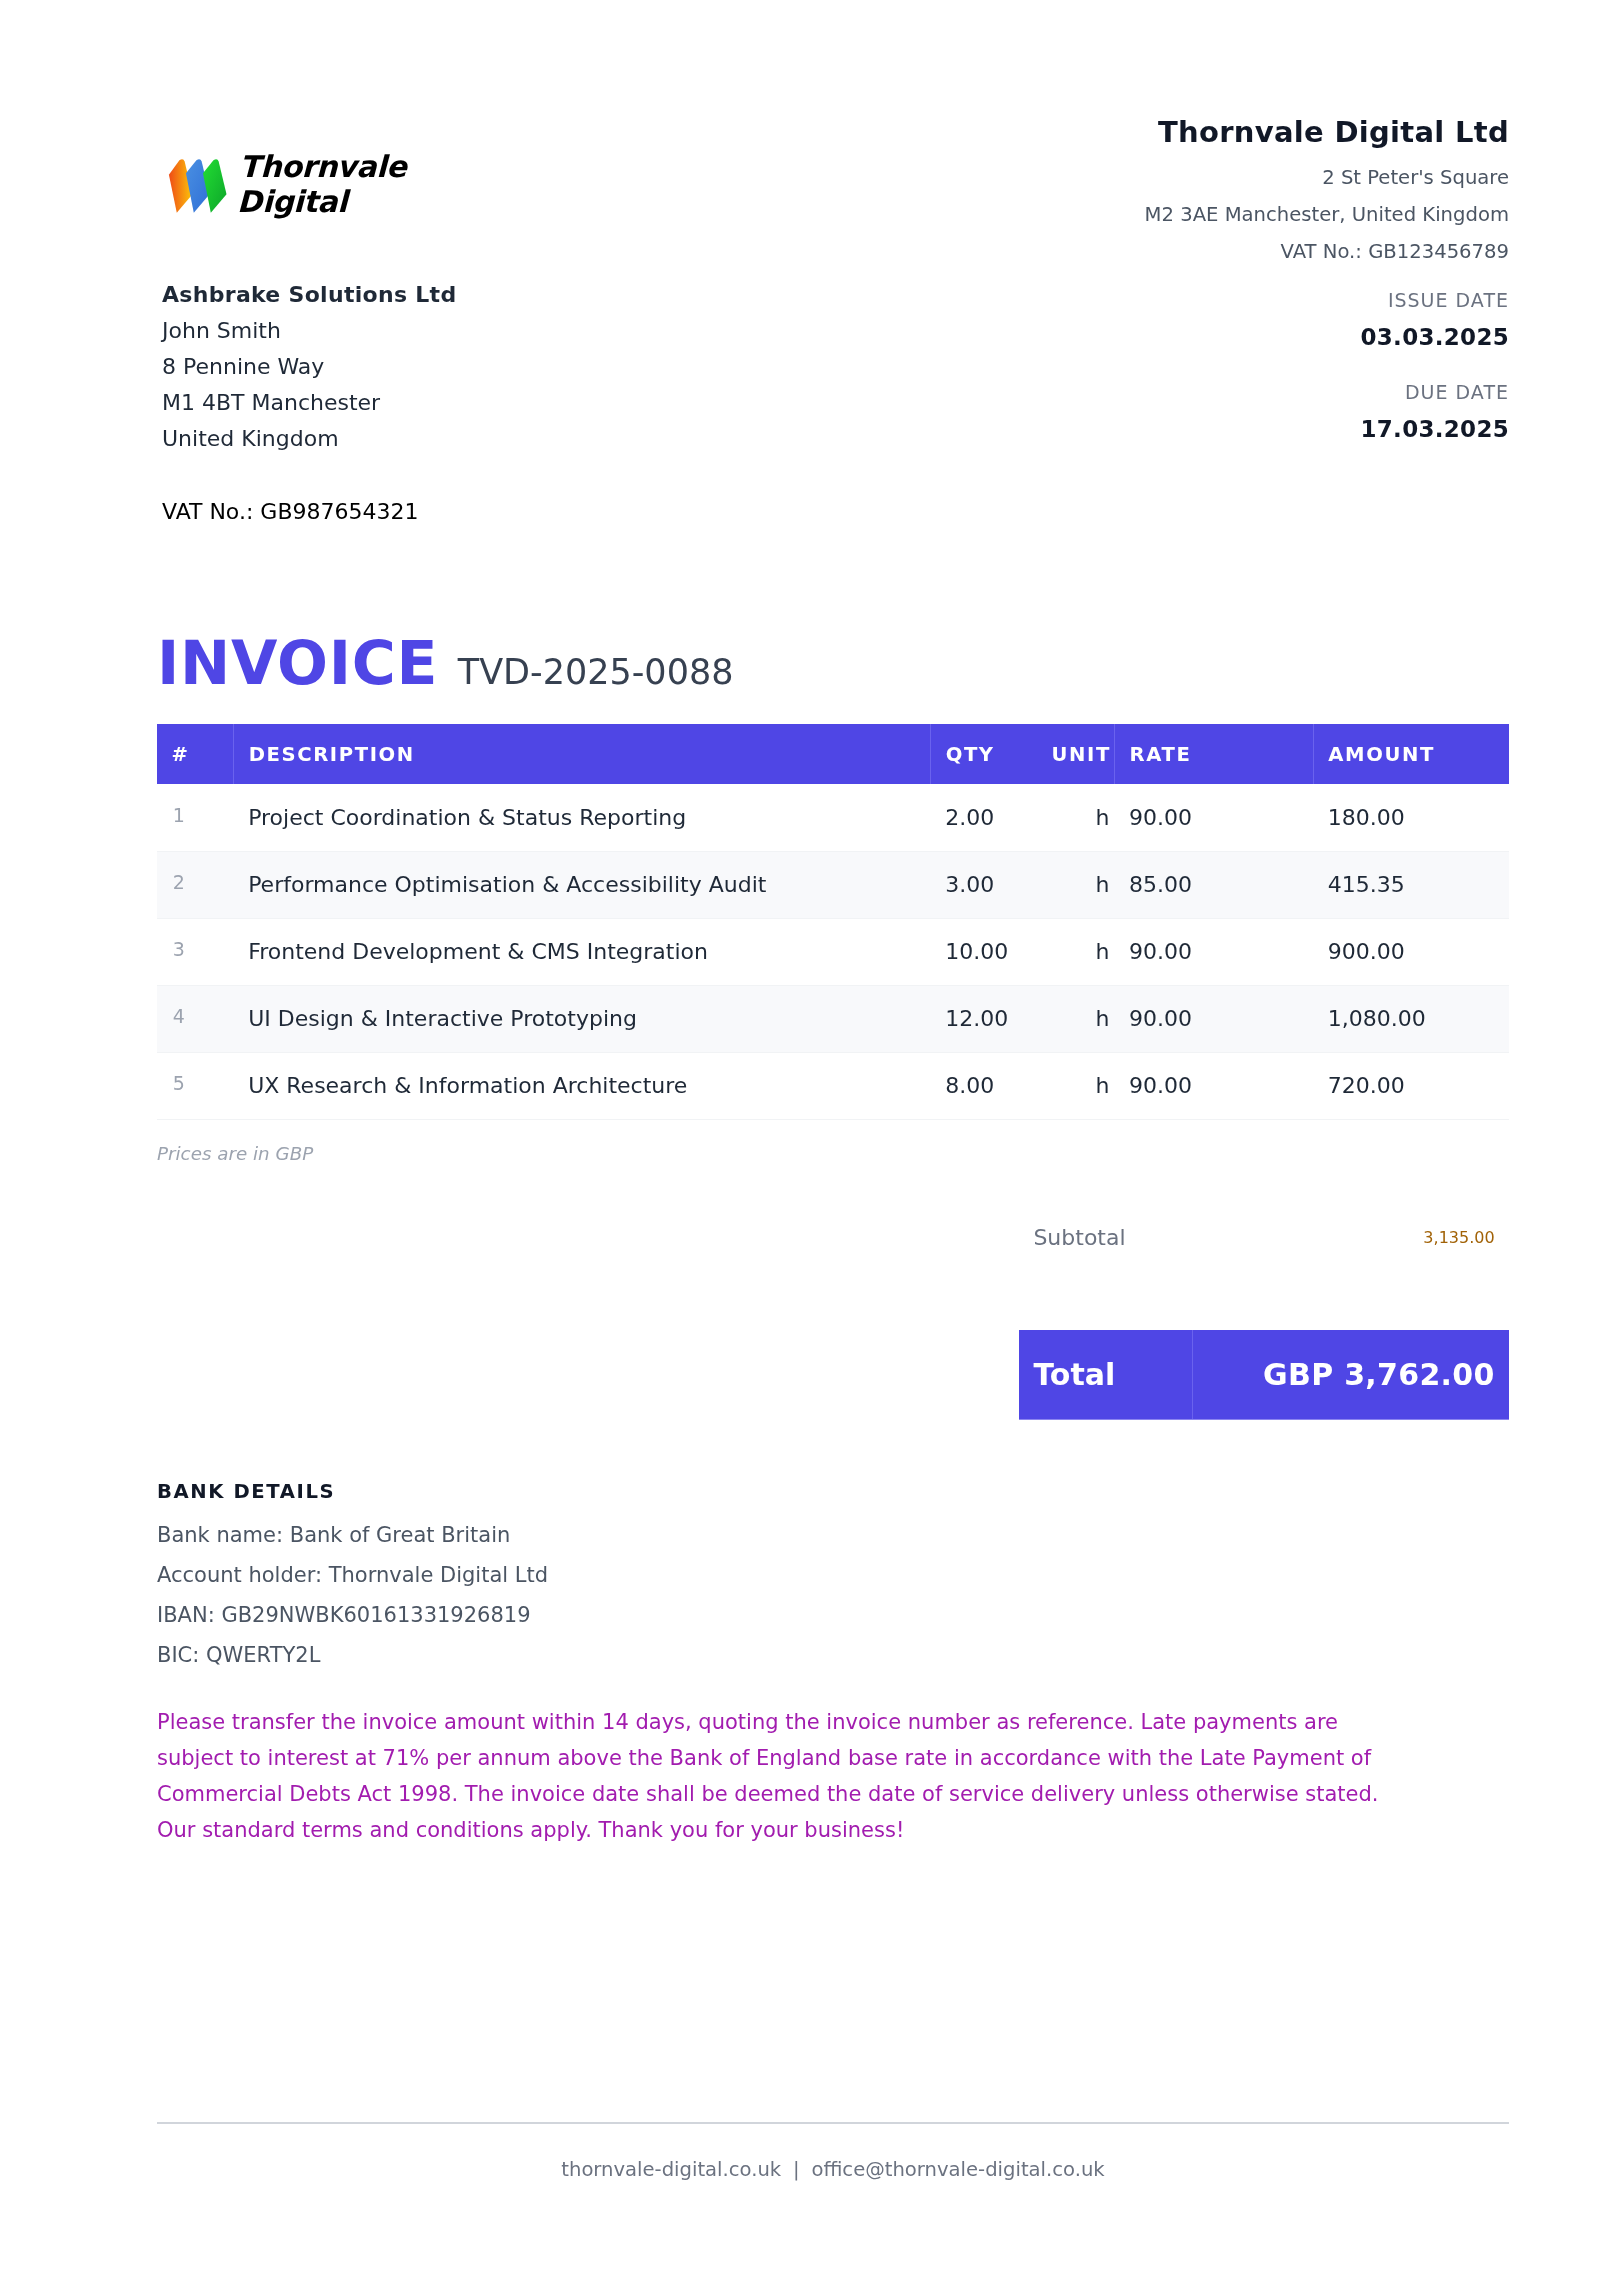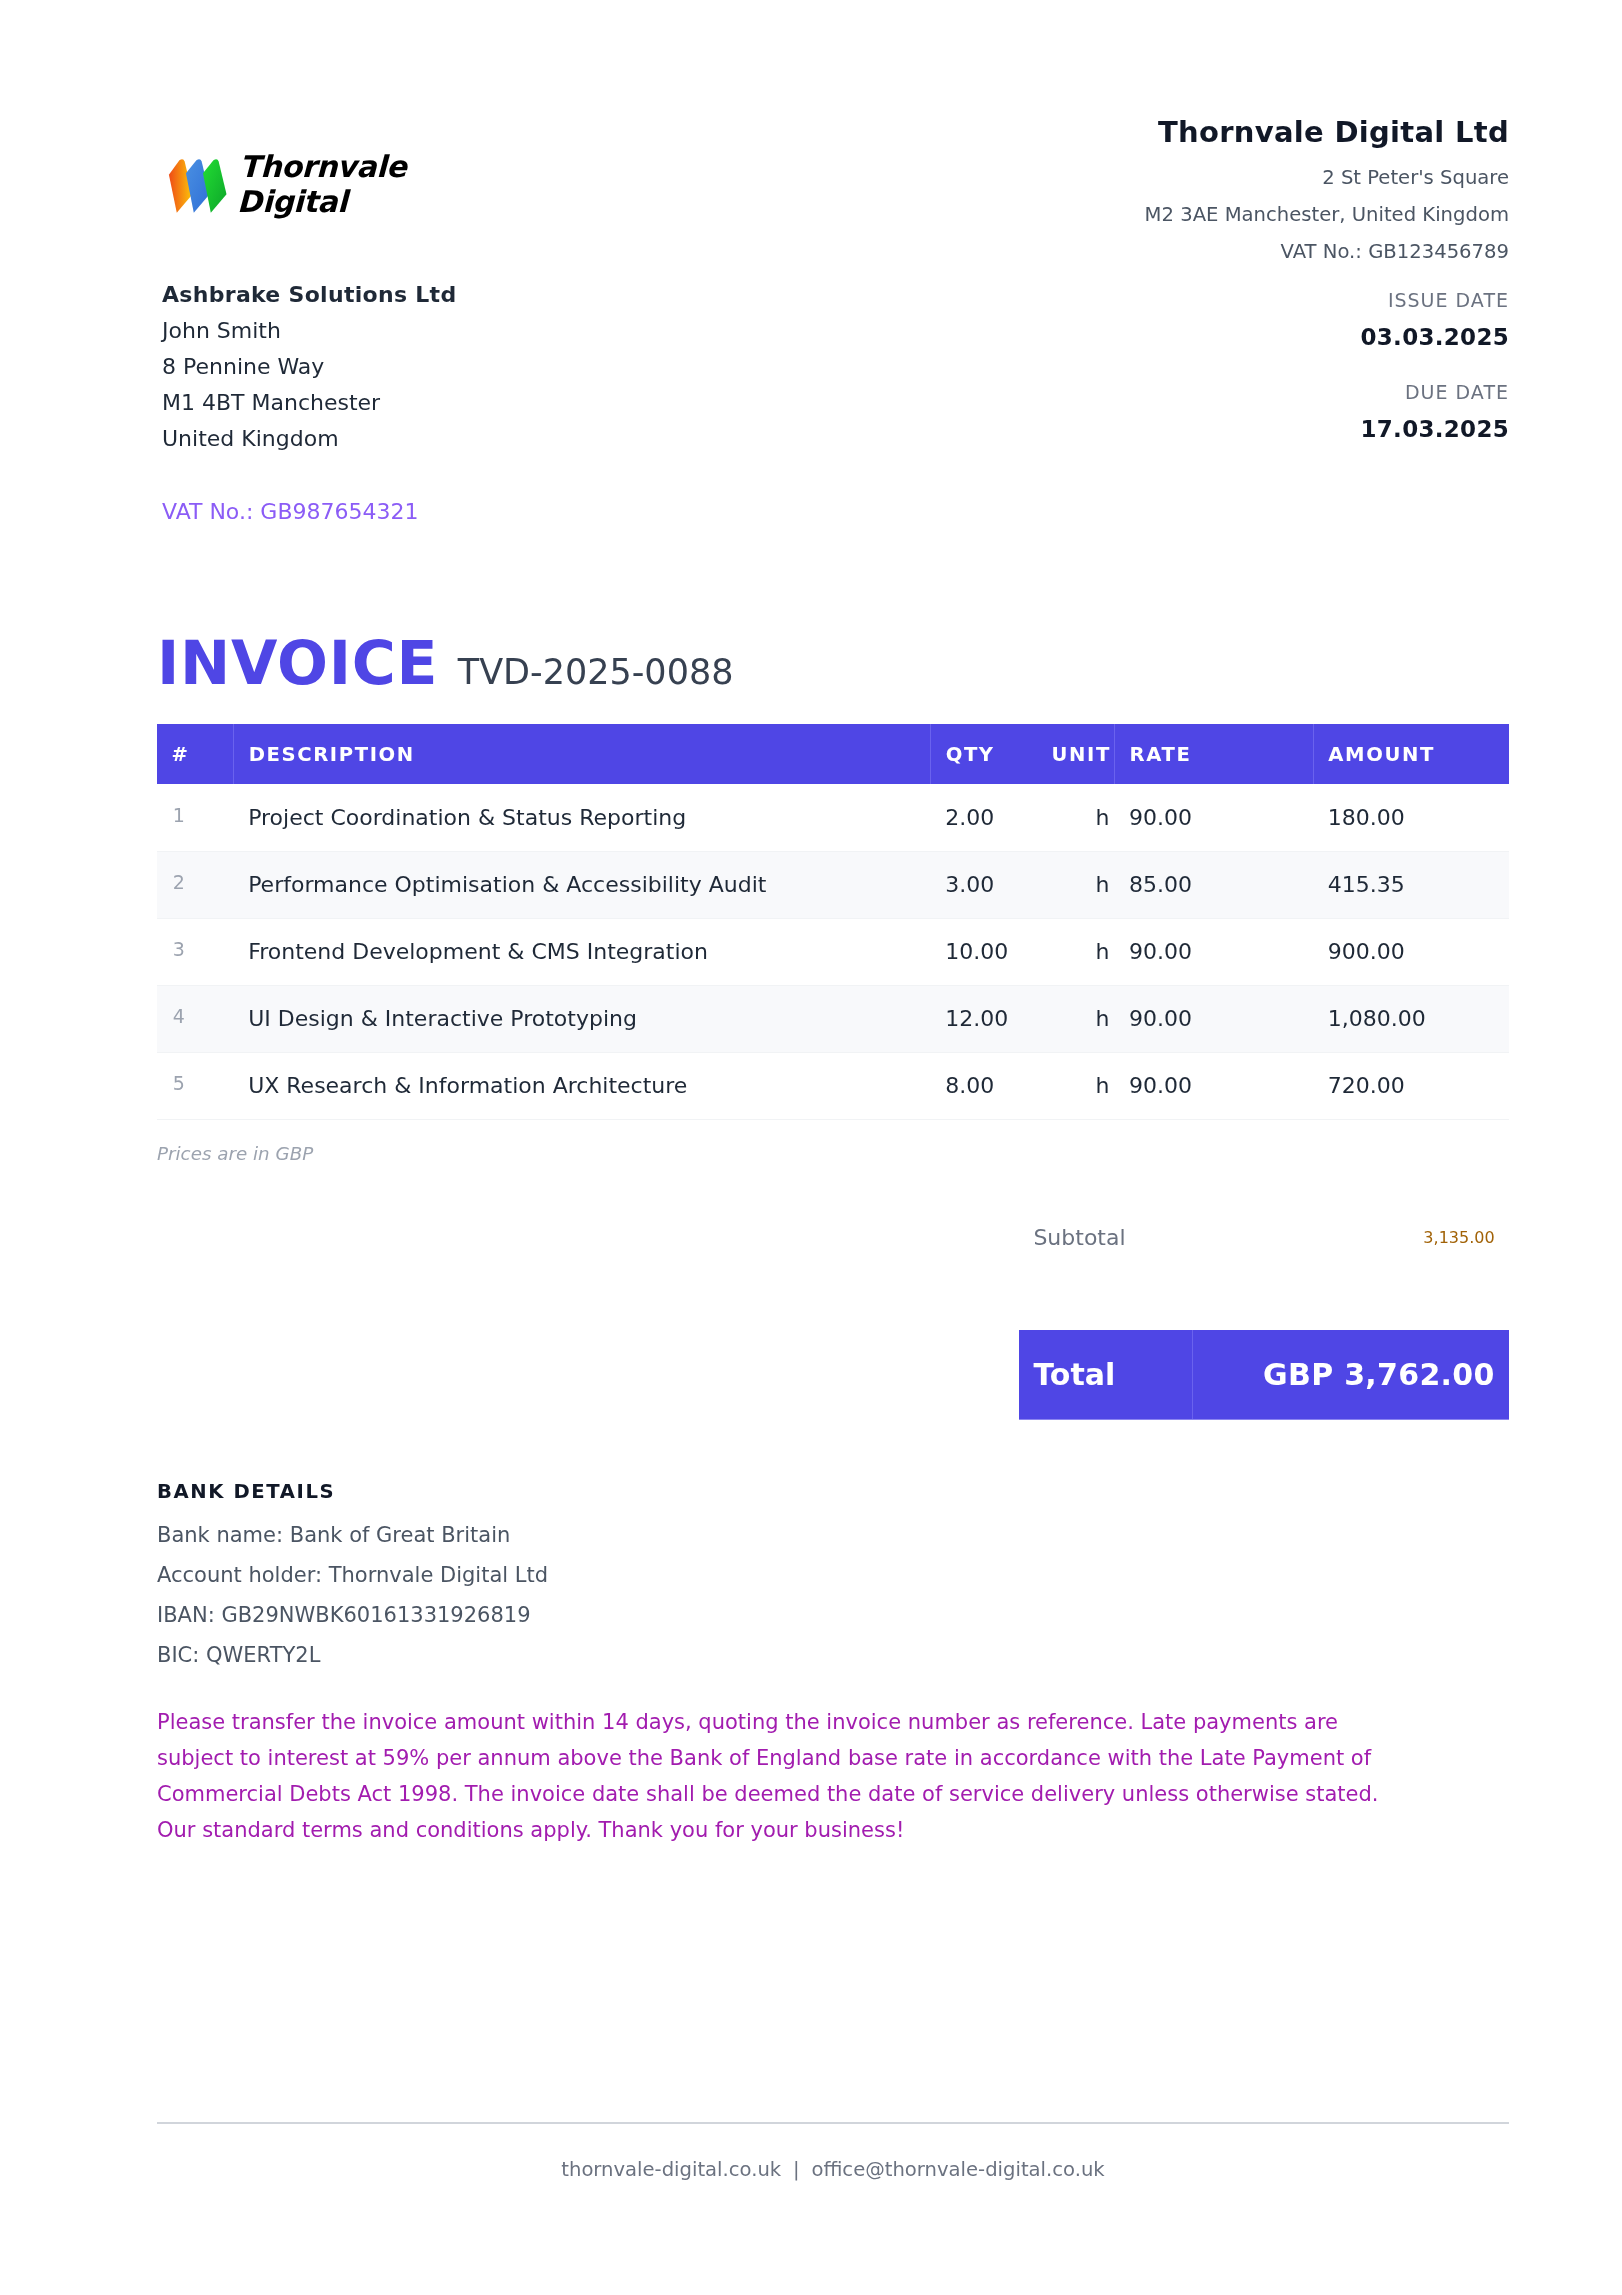--- a/index.html
+++ b/index.html
@@ -29,21 +29,21 @@
     .seller .first-line { margin-top: 6.5px; }
 
     .date-block { right: 114px; width: 393px; text-align: right; }
     .date-label { font-size: 19px; color: #6b7280; letter-spacing: 1px; line-height: 26px; }
     .date-value { font-size: 23px; font-weight: bold; color: #111827; line-height: 33px; margin-top: 7.9px; letter-spacing: 0.3px; }
 
     
     .client { left: 162px; top: 277px; width: 654px; }
     .client-name { font-size: 22px; font-weight: bold; color: #1f2937; line-height: 36px; letter-spacing: 0.3px; }
     .client-line { font-size: 22px; color: #1f2937; line-height: 36px; }
-    .client-vat { font-size: 22px; color: #8b5cf6; line-height: 36px; margin-top: 37px; }
+    .client-vat { font-size: 22px; color: #000000; line-height: 36px; margin-top: 37px; }
 
     
     .title-row { left: 157px; top: 627px; display: flex; align-items: baseline; }
     .invoice-word { font-size: 60px; font-weight: bold; color: #4f46e5; letter-spacing: 0.7px; line-height: 72px; }
     .invoice-num { font-size: 35px; color: #374151; margin-left: 19.6px; line-height: 72px; }
 
     
     .items { left: 157px; top: 724px; width: 1352px; border-collapse: collapse; table-layout: fixed; }
     .items th {
       background: #4f46e5; color: #ffffff; font-size: 19.6px; font-weight: bold;
@@ -222,21 +222,21 @@
 <div class="abs bank">
   <div class="bank-title">BANK DETAILS</div>
   <div class="bank-line first">Bank name: Bank of Great Britain</div>
   <div class="bank-line">Account holder: Thornvale Digital Ltd</div>
   <div class="bank-line">IBAN: GB29NWBK60161331926819</div>
   <div class="bank-line">BIC: QWERTY2L</div>
 </div>
 
 <div class="abs terms">
   <div>Please transfer the invoice amount within 14 days, quoting the invoice number as reference. Late payments are</div>
-  <div>subject to interest at 59% per annum above the Bank of England base rate in accordance with the Late Payment of</div>
+  <div>subject to interest at 71% per annum above the Bank of England base rate in accordance with the Late Payment of</div>
   <div>Commercial Debts Act 1998. The invoice date shall be deemed the date of service delivery unless otherwise stated.</div>
   <div>Our standard terms and conditions apply. Thank you for your business!</div>
 </div>
 
 <div class="abs footer-rule"></div>
 <div class="abs footer">
   <span>thornvale-digital.co.uk</span><span class="sep">|</span><span>office@thornvale-digital.co.uk</span>
 </div>
 
 

